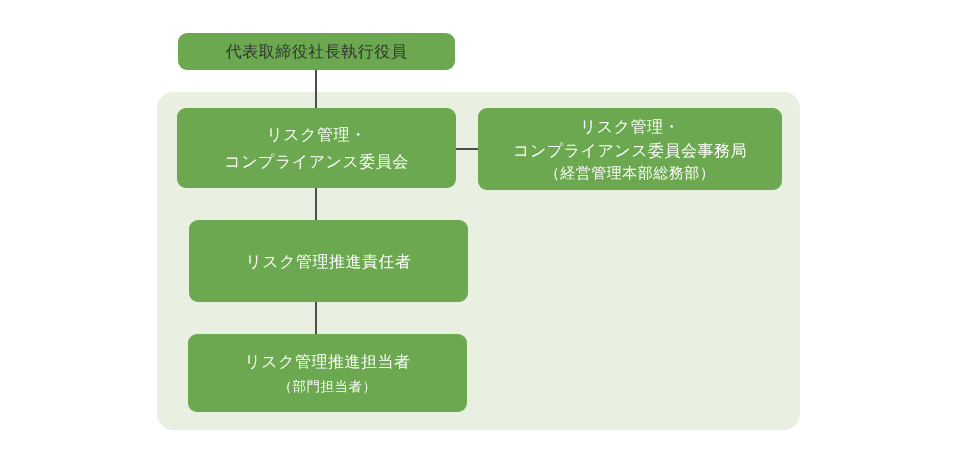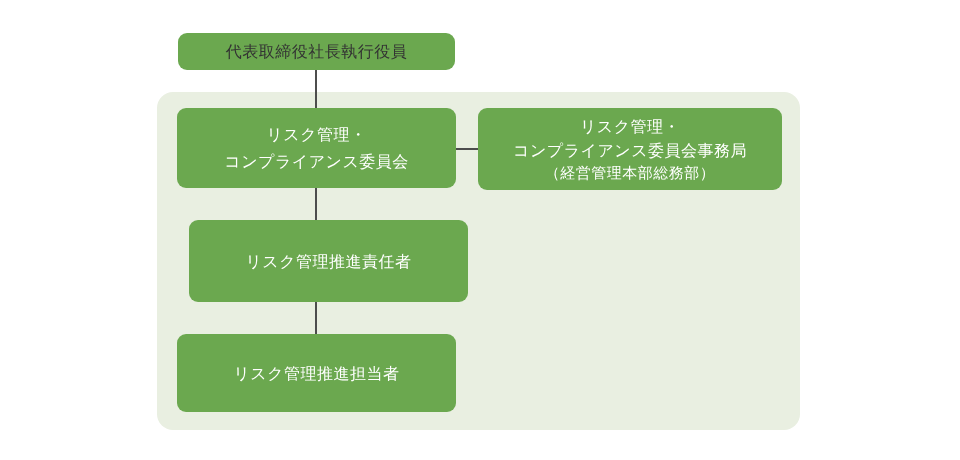--- a/index.html
+++ b/index.html
@@ -58,21 +58,21 @@
     height: 82px;
   }
   .node-manager {
     left: 177px;
     top: 220px;
     width: 279px;
     height: 82px;
     margin-left: 12px;
   }
   .node-staff {
-    left: 177px;
+    left: 188px;
     top: 334px;
     width: 279px;
     height: 78px;
   }
   .line-main {
     font-size: 16px;
     line-height: 27px;
     display: block;
   }
   .node-secretariat .line-main {
@@ -142,15 +142,16 @@
     <span class="line-main">コンプライアンス委員会事務局</span>
     <span class="line-sub">（経営管理本部総務部）</span>
   </div>
 
   <div class="node node-manager">
     <span class="line-main">リスク管理推進責任者</span>
   </div>
 
   <div class="node node-staff">
     <span class="line-main">リスク管理推進担当者</span>
+    <span class="line-sub">（部門担当者）</span>
   </div>
 
 </div>
 
 </body></html>

